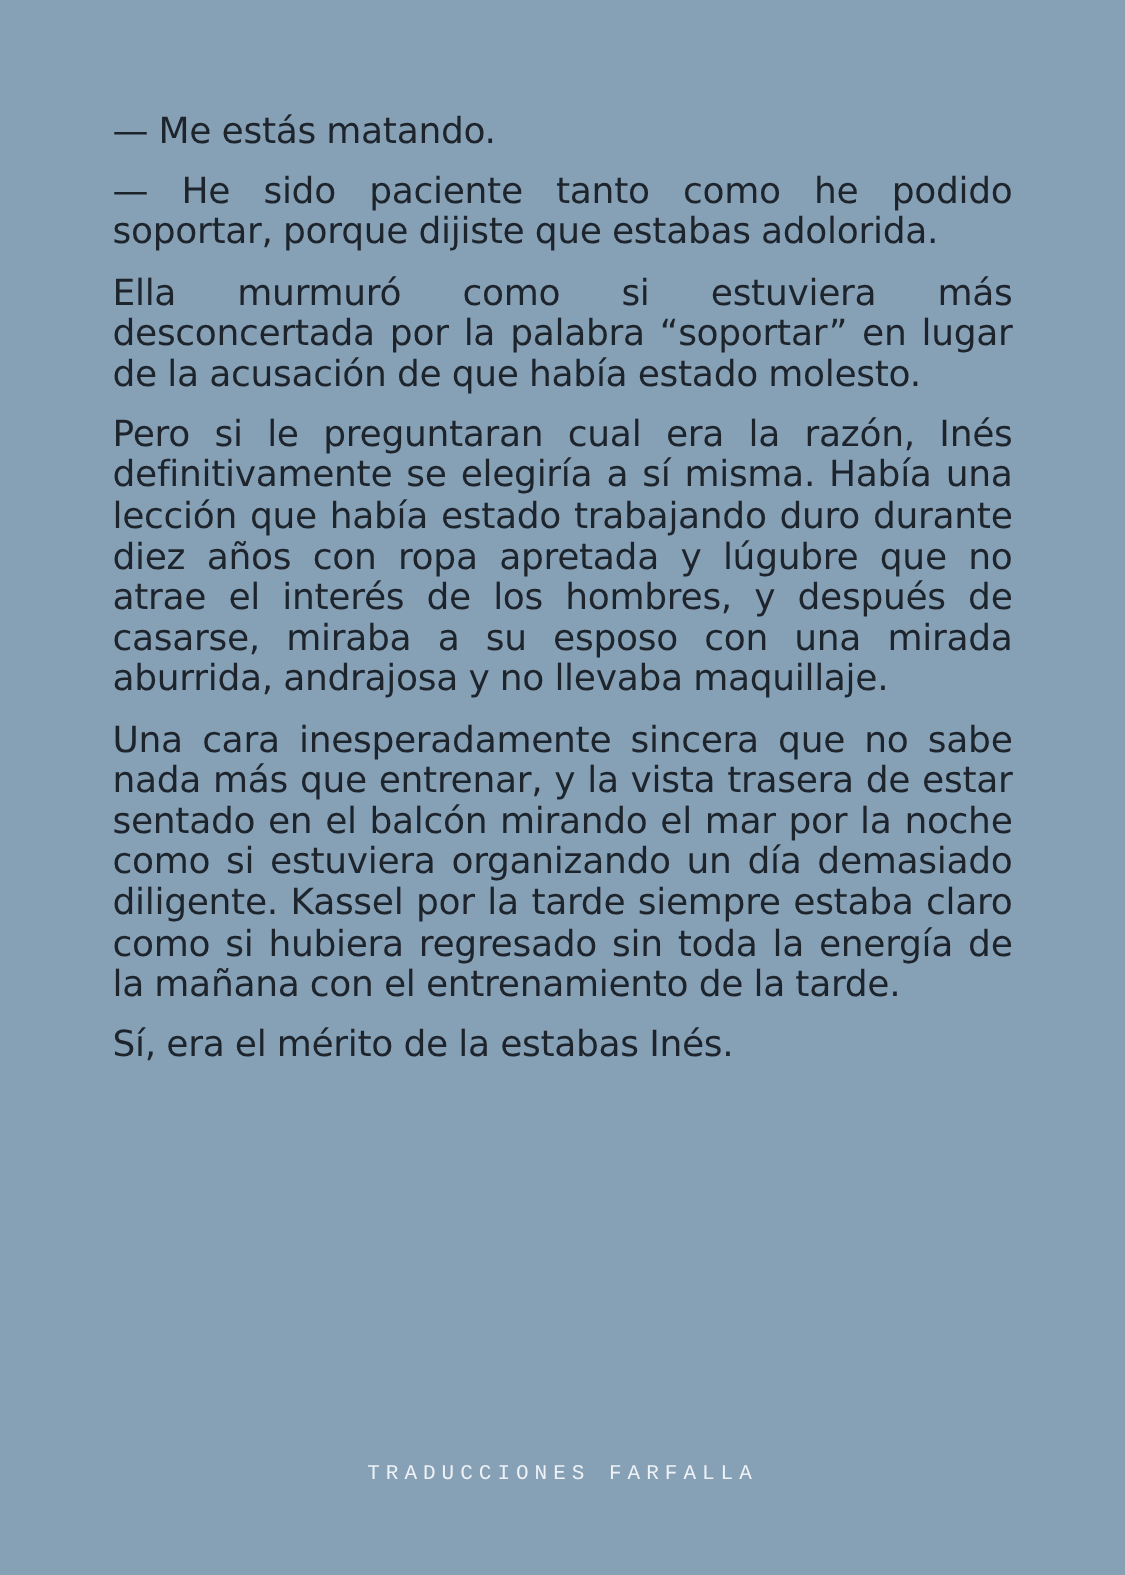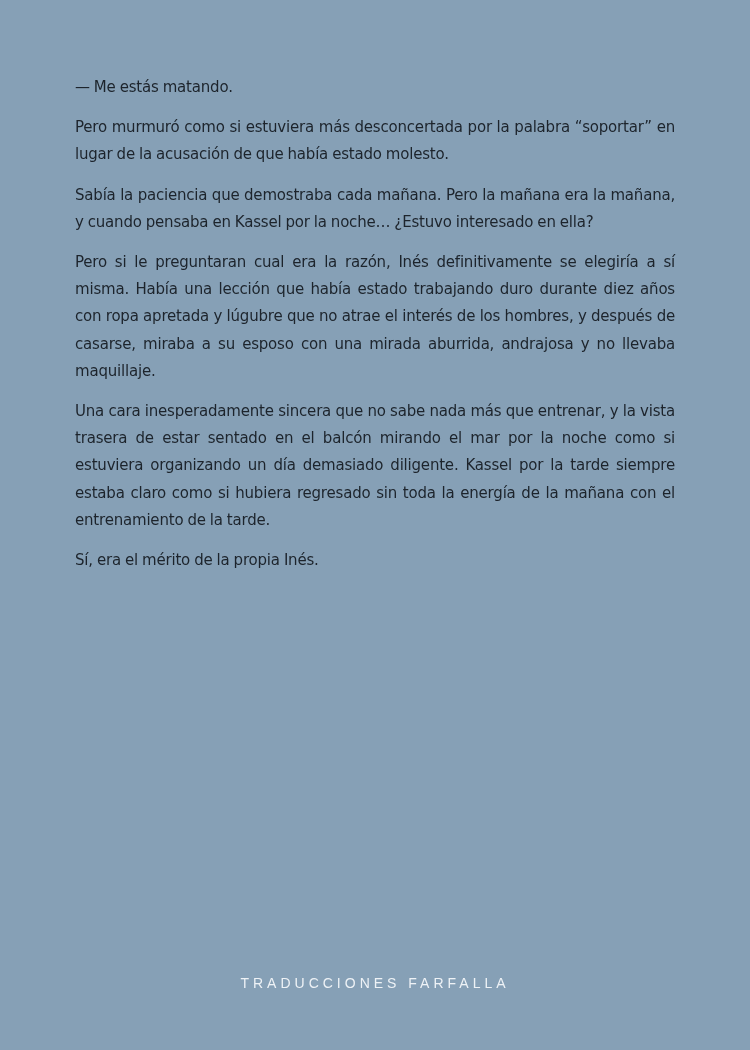--- a/index.html
+++ b/index.html
@@ -8,39 +8,39 @@
     background: #86a0b6;
     font-family: "DejaVu Sans", sans-serif;
     color: #1d242c;
     position: relative;
   }
   .page {
     position: absolute; left: 75px; top: 74px; width: 600px;
   }
   .para {
     margin: 0 0 13px 0;
-    font-size: 15px;
+    font-size: 24px;
     line-height: 27.2px;
     text-align: justify;
     letter-spacing: -0.2px;
     word-spacing: -0.5px;
   }
   .footer {
     position: absolute; left: 0; width: 750px; top: 975px;
     text-align: center;
-    font-family: Liberation Sans, sans-serif;
+    font-family: Liberation Mono, monospace;
     font-size: 14px; letter-spacing: 4px;
     color: #eef2f6;
   }
 </style>
 </head>
 <body>
 
 <div class="page">
   <p class="para">— Me estás matando.</p>
-  <p class="para">Pero murmuró como si estuviera más desconcertada por la palabra “soportar” en lugar de la acusación de que había estado molesto.</p>
-  <p class="para">Sabía la paciencia que demostraba cada mañana. Pero la mañana era la mañana, y cuando pensaba en Kassel por la noche… ¿Estuvo interesado en ella?</p>
+  <p class="para">— He sido paciente tanto como he podido soportar, porque dijiste que estabas adolorida.</p>
+  <p class="para">Ella murmuró como si estuviera más desconcertada por la palabra “soportar” en lugar de la acusación de que había estado molesto.</p>
   <p class="para">Pero si le preguntaran cual era la razón, Inés definitivamente se elegiría a sí misma. Había una lección que había estado trabajando duro durante diez años con ropa apretada y lúgubre que no atrae el interés de los hombres, y después de casarse, miraba a su esposo con una mirada aburrida, andrajosa y no llevaba maquillaje.</p>
   <p class="para">Una cara inesperadamente sincera que no sabe nada más que entrenar, y la vista trasera de estar sentado en el balcón mirando el mar por la noche como si estuviera organizando un día demasiado diligente. Kassel por la tarde siempre estaba claro como si hubiera regresado sin toda la energía de la mañana con el entrenamiento de la tarde.</p>
-  <p class="para">Sí, era el mérito de la propia Inés.</p>
+  <p class="para">Sí, era el mérito de la estabas Inés.</p>
 </div>
 
 <div class="footer">TRADUCCIONES FARFALLA</div>
 
 </body></html>

